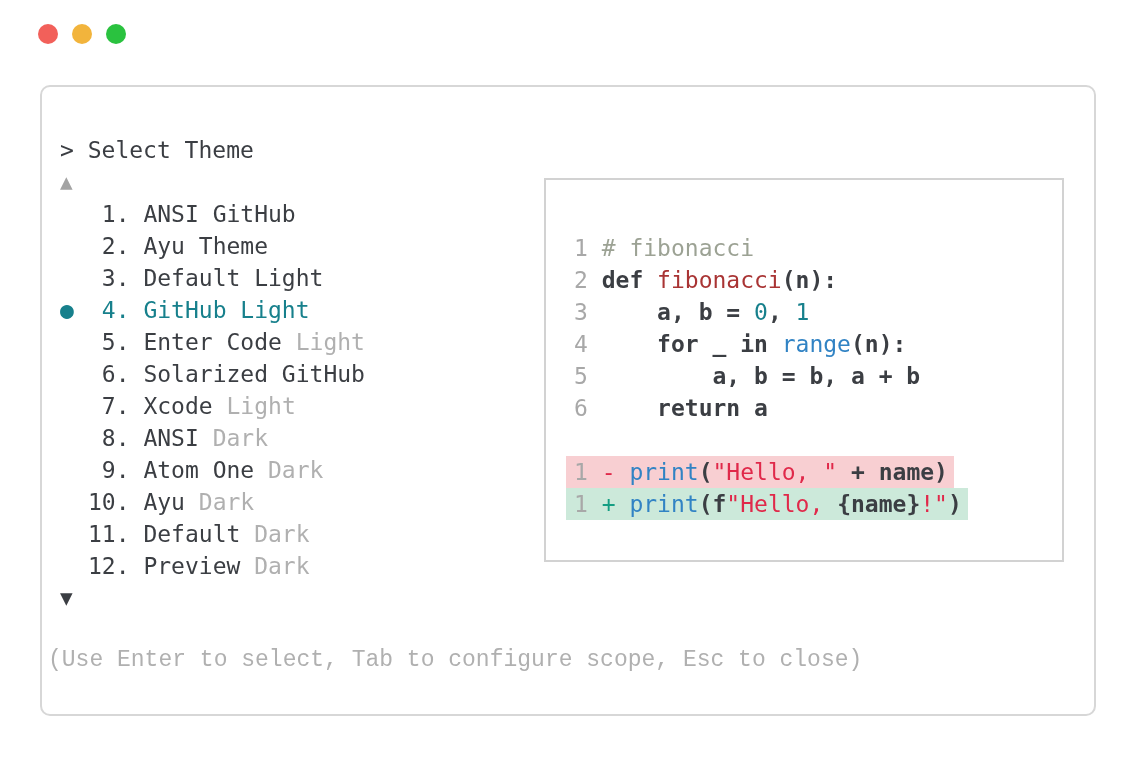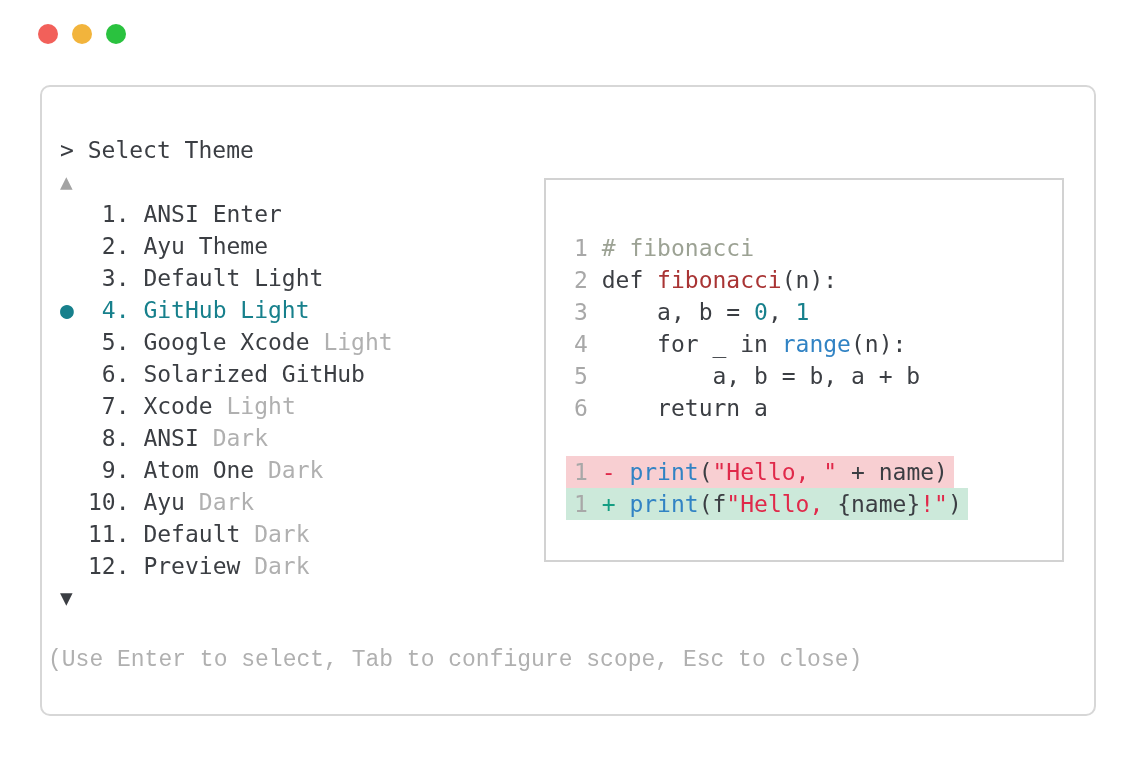--- a/index.html
+++ b/index.html
@@ -34,21 +34,21 @@
   .preview-box {
     position: absolute; left: 502px; top: 91px; width: 520px; height: 384px;
     background: #ffffff; border: 2px solid var(--border2);
     padding: 52px 0 0 28px; overflow: hidden;
   }
   .code-line { height: 32px; white-space: pre; }
   .line-content { display: inline-block; }
   .line-content.removed { background: var(--removed_bg); margin-left: -8px; padding: 0 6px 0 8px; }
   .line-content.added   { background: var(--added_bg);   margin-left: -8px; padding: 0 6px 0 8px; }
   .lineno { color: var(--lineno); }
-  .tok-plain   { color: var(--text); }
+  .tok-plain   { color: var(--text); font-weight: bold; }
   .tok-comment { color: var(--comment); }
   .tok-func    { color: var(--func_red); }
   .tok-string  { color: var(--string_red); }
   .tok-builtin { color: var(--blue); }
   .tok-number  { color: var(--number_teal); }
   .tok-minus   { color: var(--string_red); }
   .tok-plus    { color: var(--plus_green); }
 
   .footer-hint { position: absolute; left: 6px; top: 557px; white-space: pre; color: var(--muted); font-family: Liberation Mono, monospace; }
 </style>
@@ -58,25 +58,25 @@
 <div class="window-dots">
   <span class="dot dot-close"></span>
   <span class="dot dot-minimize"></span>
   <span class="dot dot-zoom"></span>
 </div>
 
 <div class="panel">
   <div class="prompt-title">&gt; Select Theme</div>
   <div class="scroll-arrow scroll-up">▲</div>
   <div class="theme-list" id="theme-list">
-      <div class="theme-item"><span class="num"> 1. </span><span>ANSI Enter</span></div>
+      <div class="theme-item"><span class="num"> 1. </span><span>ANSI GitHub</span></div>
       <div class="theme-item"><span class="num"> 2. </span><span>Ayu Theme</span></div>
       <div class="theme-item"><span class="num"> 3. </span><span>Default Light</span></div>
       <div class="theme-item selected"><span class="bullet">●</span><span class="num"> 4. </span><span>GitHub Light</span></div>
-      <div class="theme-item"><span class="num"> 5. </span><span>Google Xcode</span><span class="muted"> Light</span></div>
+      <div class="theme-item"><span class="num"> 5. </span><span>Enter Code</span><span class="muted"> Light</span></div>
       <div class="theme-item"><span class="num"> 6. </span><span>Solarized GitHub</span></div>
       <div class="theme-item"><span class="num"> 7. </span><span>Xcode</span><span class="muted"> Light</span></div>
       <div class="theme-item"><span class="num"> 8. </span><span>ANSI</span><span class="muted"> Dark</span></div>
       <div class="theme-item"><span class="num"> 9. </span><span>Atom One</span><span class="muted"> Dark</span></div>
       <div class="theme-item"><span class="num">10. </span><span>Ayu</span><span class="muted"> Dark</span></div>
       <div class="theme-item"><span class="num">11. </span><span>Default</span><span class="muted"> Dark</span></div>
       <div class="theme-item"><span class="num">12. </span><span>Preview</span><span class="muted"> Dark</span></div>
     </div>
   <div class="scroll-arrow scroll-down">▼</div>
 

